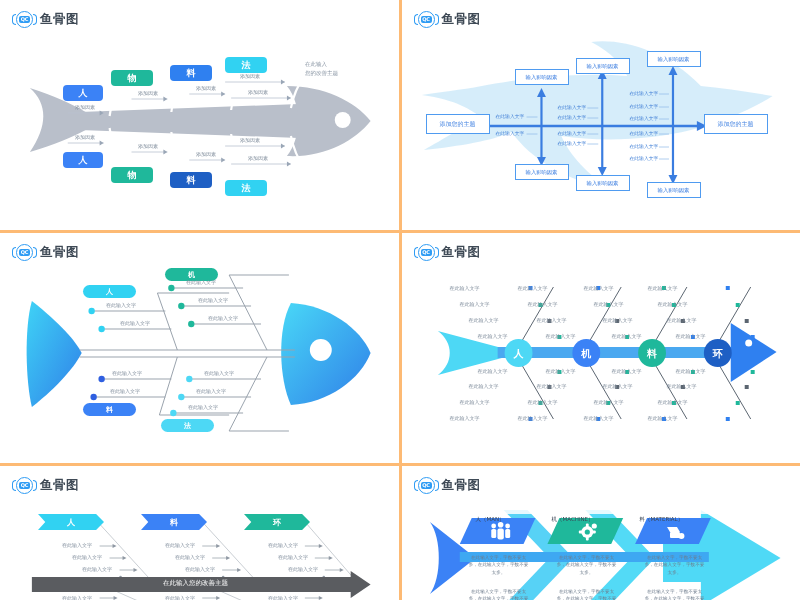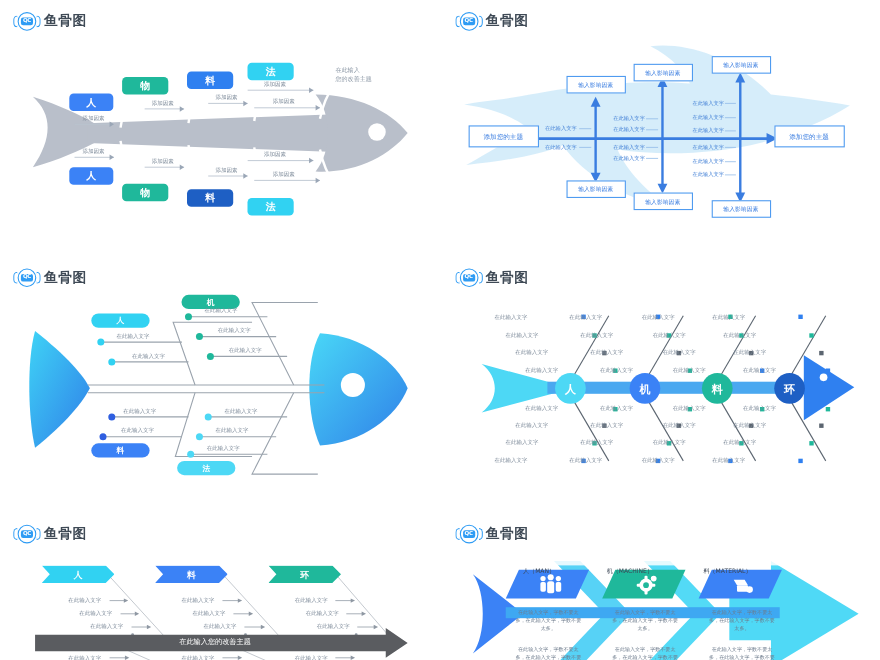--- a/index.html
+++ b/index.html
@@ -7,21 +7,21 @@
     width:800px; height:600px; overflow:hidden;
     background:#e8eaec;
     font-family:"DejaVu Sans","Liberation Sans",sans-serif;
   }
   .grid{
     width:800px;height:600px;
     display:grid;
     grid-template-columns:1fr 1fr;
     grid-template-rows:230px 230px 140px;
     gap:3px;
-    background:#ffffff;
+    background:#fdba74;
   }
   .panel{
     background:#ffffff;
     position:relative;
     overflow:hidden;
   }
   
   .hdr{ position:absolute; top:11px; left:16px; display:flex; align-items:center; gap:7px; }
   .logo{
     width:17px;height:17px;border-radius:50%;

